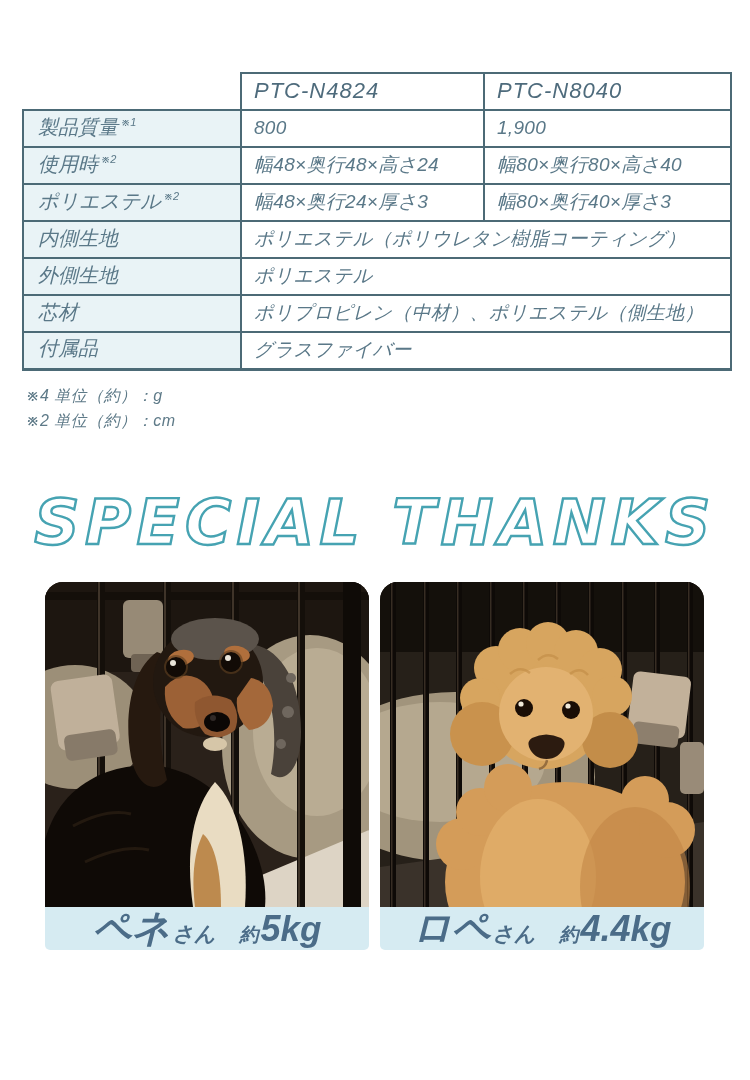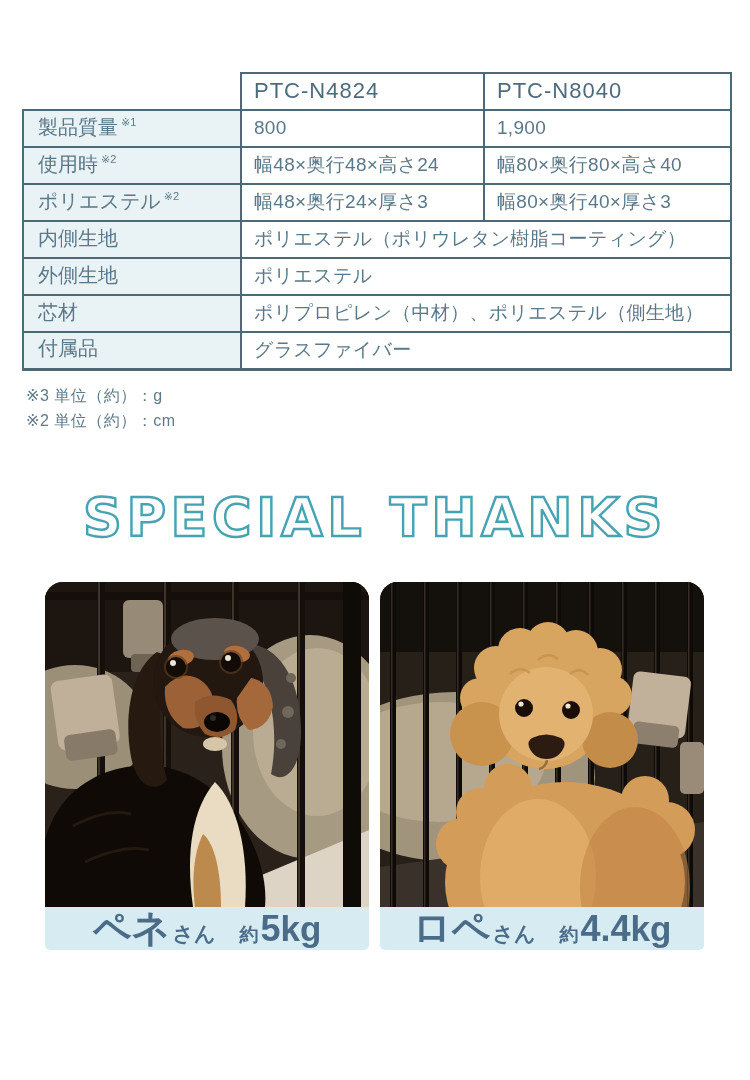--- a/index.html
+++ b/index.html
@@ -8,21 +8,21 @@
     --table-text:#5a7888;
     --header-text:#4e6b7c;
     --note-text:#5e7a88;
     --band:#d6ebf2;
     --caption-text:#4b6c88;
     --teal:#46a3b2;
   }
   *{margin:0;padding:0;box-sizing:border-box;}
   html,body{background:#fff;}
   body{font-family:"Liberation Sans","DejaVu Sans",sans-serif;}
-  .page{position:relative;width:750px;height:1078px;background:#fff;overflow:hidden;}
+  .page{position:relative;width:750px;height:1078px;background:#fff;overflow:hidden;font-style:italic;}
 
   
   .spec-table{position:absolute;left:22px;top:72px;width:708px;border-collapse:collapse;table-layout:fixed;}
   .spec-table th,.spec-table td{
     border:2px solid var(--border);
     height:37px;vertical-align:middle;text-align:left;
     color:var(--table-text);font-weight:400;line-height:1.1;
     white-space:nowrap;overflow:hidden;
   }
   .spec-table td.ghost{border:none;background:#fff;}
@@ -37,21 +37,21 @@
   .spec-table td.val{background:#fff;font-size:19px;padding:0 13px 0 12px;letter-spacing:0.3px;}
   .spec-table tr:last-child th,.spec-table tr:last-child td{border-bottom-width:3px;}
 
   
   .footnotes{position:absolute;left:26px;top:384px;color:var(--note-text);
     font-size:16px;line-height:1.55;letter-spacing:0.5px;}
 
   
   .special-thanks{
     position:absolute;left:0;top:491px;width:100%;text-align:center;
-    font-size:54px;font-weight:800;letter-spacing:0.085em;line-height:1.0;
+    font-size:63px;font-weight:800;letter-spacing:0.085em;line-height:1.0;
     color:#ffffff;-webkit-text-stroke:2.4px var(--teal);
     font-family:"DejaVu Sans","Liberation Sans",sans-serif;white-space:nowrap;
   }
 
   
   .cards{position:absolute;left:45px;top:582px;display:flex;gap:11px;}
   .card{width:324px;border-radius:18px 18px 5px 5px;overflow:hidden;}
   .photo{width:324px;height:325px;}
   .photo svg{display:block;}
   .caption{
@@ -109,21 +109,21 @@
       <td class="val" colspan="2">ポリプロピレン（中材）、ポリエステル（側生地）</td>
     </tr>
     <tr>
       <th class="rowlabel"><span>付属品</span></th>
       <td class="val" colspan="2">グラスファイバー</td>
     </tr>
   </tbody>
     </table>
 
   <div class="footnotes">
-    <div>※3 単位（約）：g</div>
+    <div>※4 単位（約）：g</div>
     <div>※2 単位（約）：cm</div>
   </div>
 
   <div class="special-thanks">SPECIAL THANKS</div>
 
   <div class="cards">
 
     <div class="card">
       <div class="photo">
         <svg width="324" height="325" viewBox="0 0 324 325" xmlns="http://www.w3.org/2000/svg">

